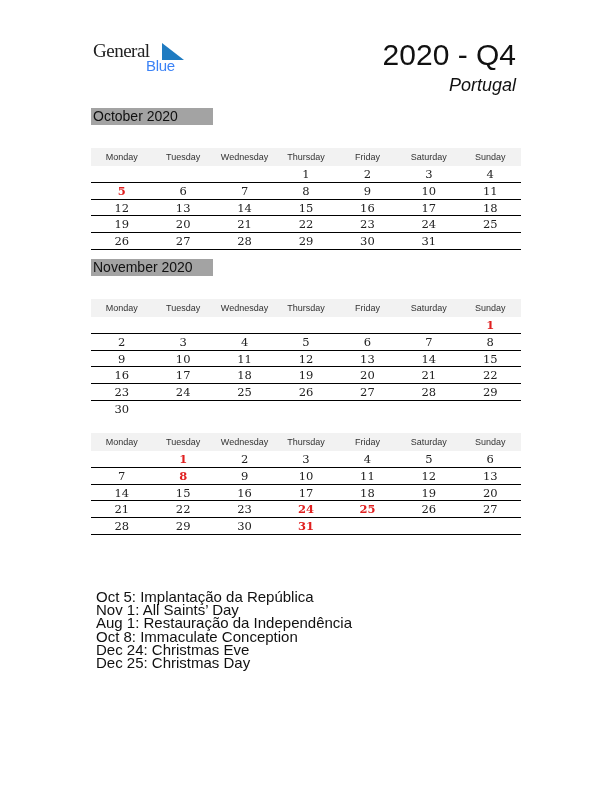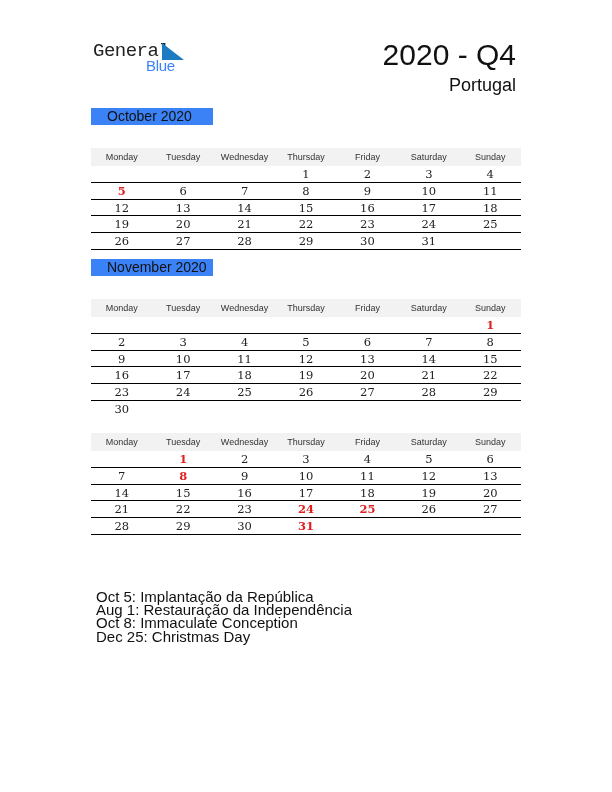--- a/index.html
+++ b/index.html
@@ -1,26 +1,26 @@
 <!DOCTYPE html>
 <html><head>
 <meta charset="utf-8">
 <style>
   html, body { margin: 0; padding: 0; }
   body { width: 612px; height: 792px; background: #ffffff; position: relative; overflow: hidden; font-family: "Liberation Sans", sans-serif; color: #1a1a1a; }
   .logo { position: absolute; left: 93px; top: 40px; width: 100px; height: 40px; }
-  .logo .general { position: absolute; left: 0; top: 0; font-size: 19px; color: #222; font-family: Liberation Mono, monospace; letter-spacing: -0.5px; }
+  .logo .general { position: absolute; left: 0; top: 0; font-size: 19px; color: #222; font-family: Liberation Serif, serif; letter-spacing: -0.5px; }
   .logo .blue { position: absolute; left: 53px; top: 17px; font-size: 15px; color: #3b82f6; font-family: Liberation Sans, sans-serif; letter-spacing: -0.3px; }
   .logo .tri-wrap { position:absolute; left:69px; top:3px; width:22px; height:17px; overflow:hidden; }
   .logo .tri-wrap::before { content:""; position:absolute; left:0; top:0; width:0; height:0; border-bottom:17px solid #1f7bc1; border-right:22px solid transparent; }
   .title { position: absolute; right: 96px; top: 38px; font-size: 30px; color: #111; text-align: center; }
-  .country { position: absolute; right: 96px; top: 75px; font-size: 18px; color: #111; text-align: right; }
+  .country { position: absolute; right: 96px; top: 75px; font-size: 18px; color: #111; text-align: right; font-style: italic; }
 
   .month { position: absolute; left: 91px; width: 430px; }
-  .month-title { width: 122px; height: 17px; background: #3b82f6; font-size: 14px; line-height: 17px; padding-left: 16px; box-sizing: border-box; color: #111; }
+  .month-title { width: 122px; height: 17px; background: #a3a3a3; font-size: 14px; line-height: 17px; padding-left: 2px; box-sizing: border-box; color: #111; }
   .dow { margin-top: 23px; height: 18px; background: #f2f2f2; display: flex; }
   .dow span { flex: 1; text-align: center; font-size: 9px; line-height: 18px; color: #333; }
   .week { display: flex; height: 16.8px; box-sizing: border-box; border-bottom: 1.3px solid #000; }
   .week.nol { border-bottom: none; }
   .week span { flex: 1; text-align: center; font-family: "DejaVu Serif", serif; font-size: 11.5px; line-height: 16px; color: #222; }
   .week span.hol { color: #e02020; font-weight: bold; }
 
   .holidays { position: absolute; left: 96px; top: 570px; font-size: 15px; line-height: 13.2px; color: #111; margin-top: 20px; }
 </style>
 </head>
@@ -210,16 +210,18 @@
       <span>30</span>
       <span class="hol">31</span>
       <span></span>
       <span></span>
       <span></span>
     </div>
   </div>
 
 <div class="holidays" id="hol">
     <div>Oct 5: Implantação da República</div>
+    <div>Nov 1: All Saints’ Day</div>
     <div>Aug 1: Restauração da Independência</div>
     <div>Oct 8: Immaculate Conception</div>
+    <div>Dec 24: Christmas Eve</div>
     <div>Dec 25: Christmas Day</div>
   </div>
 
 </body></html>

